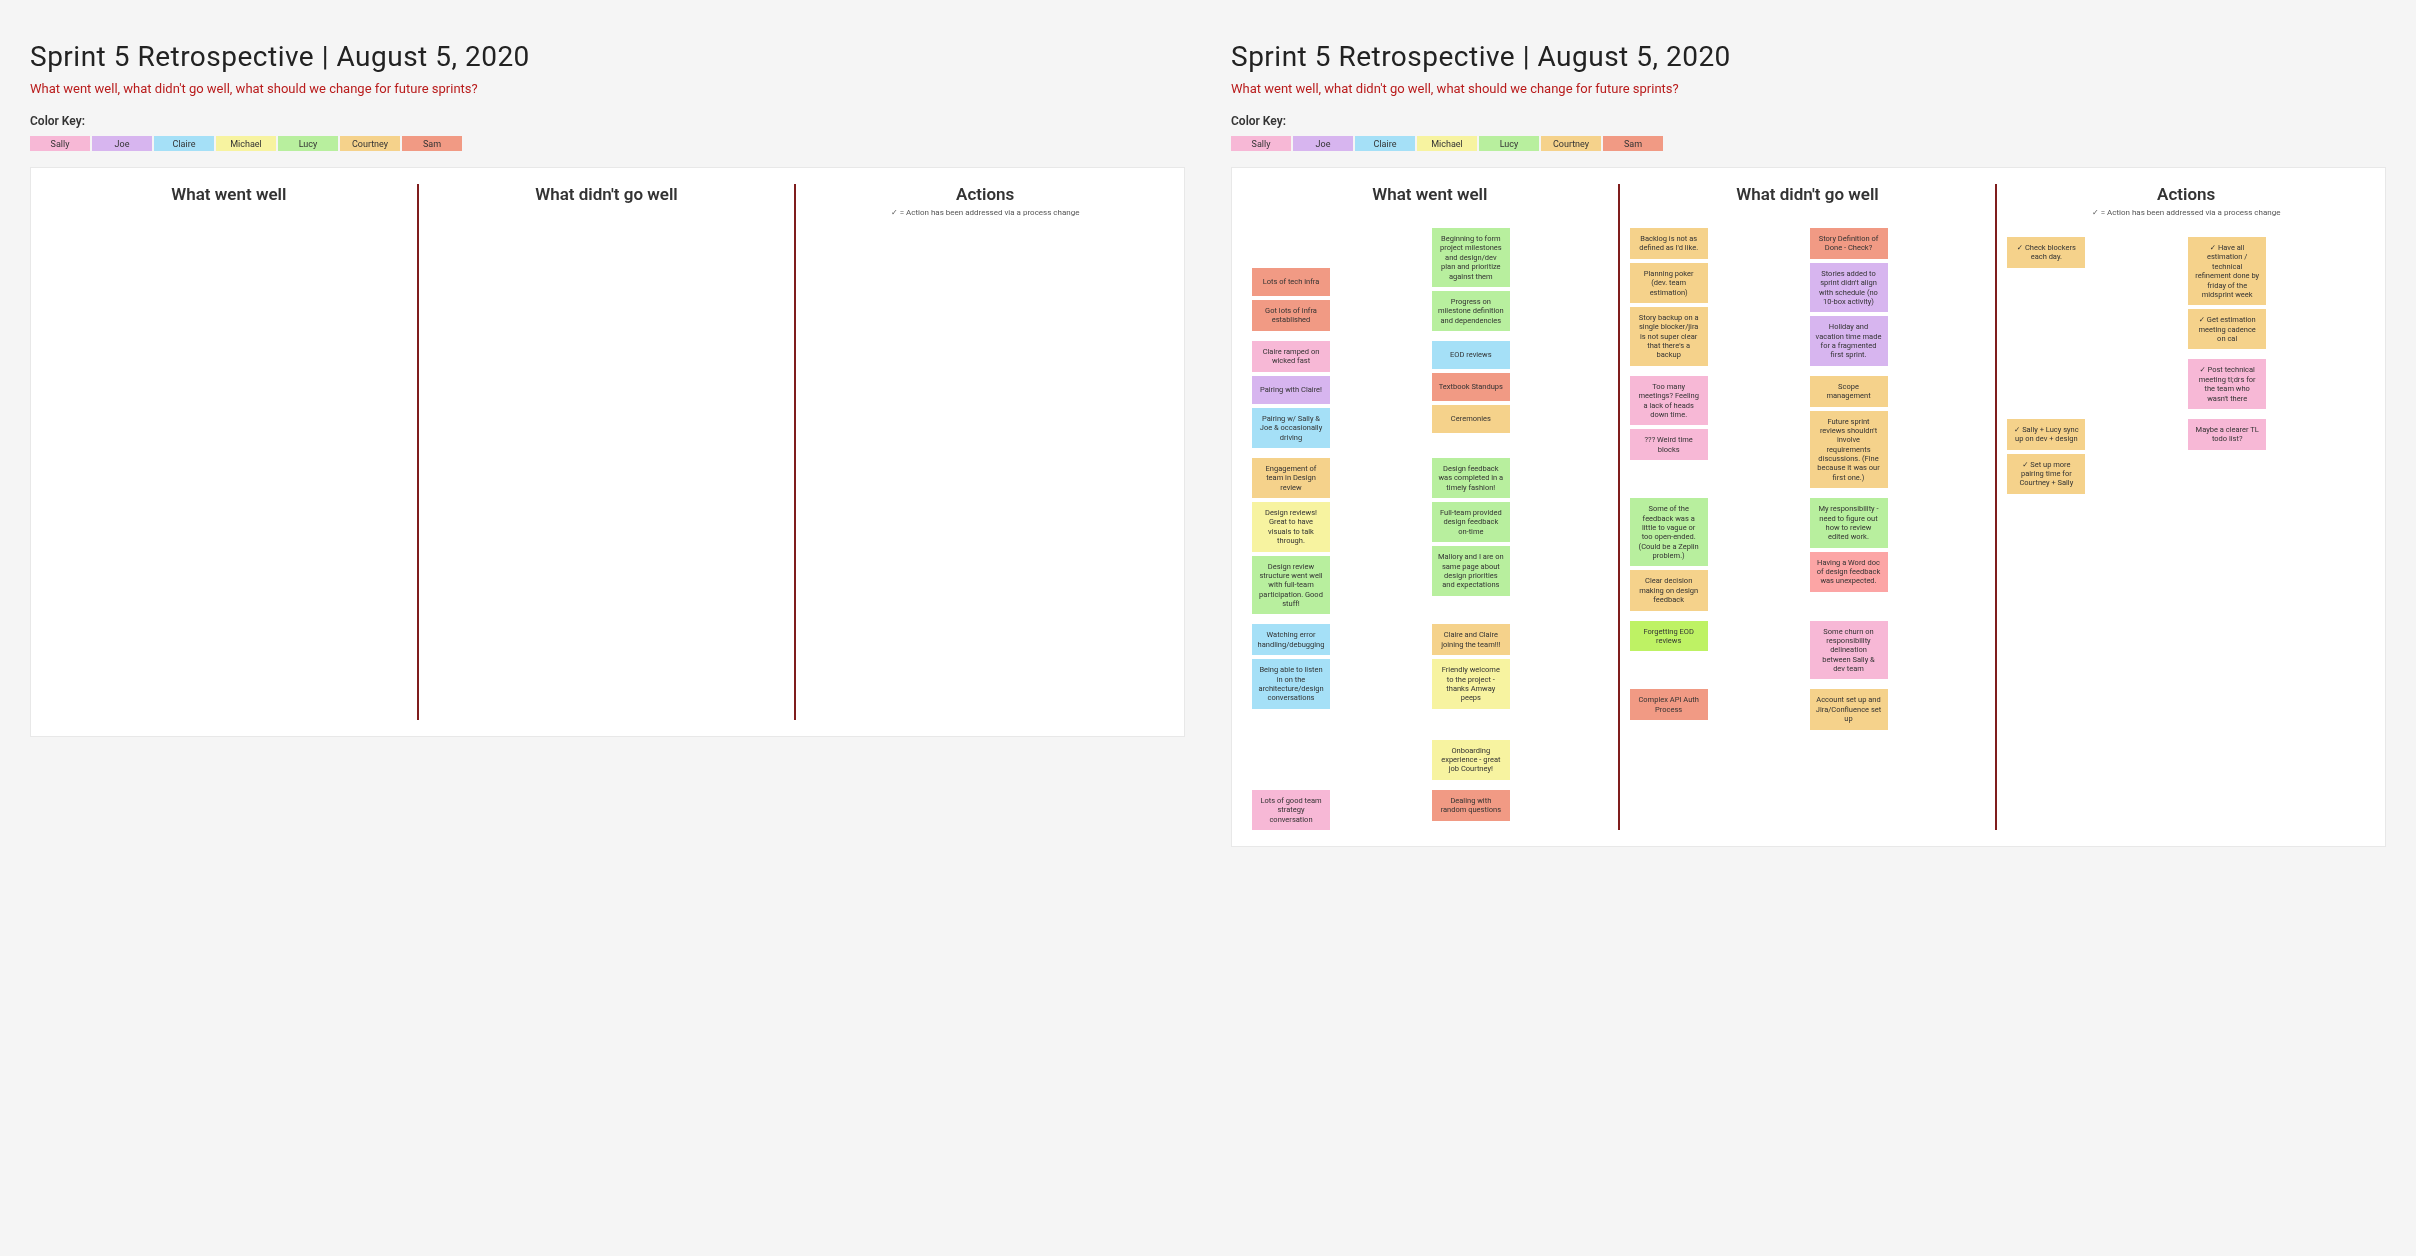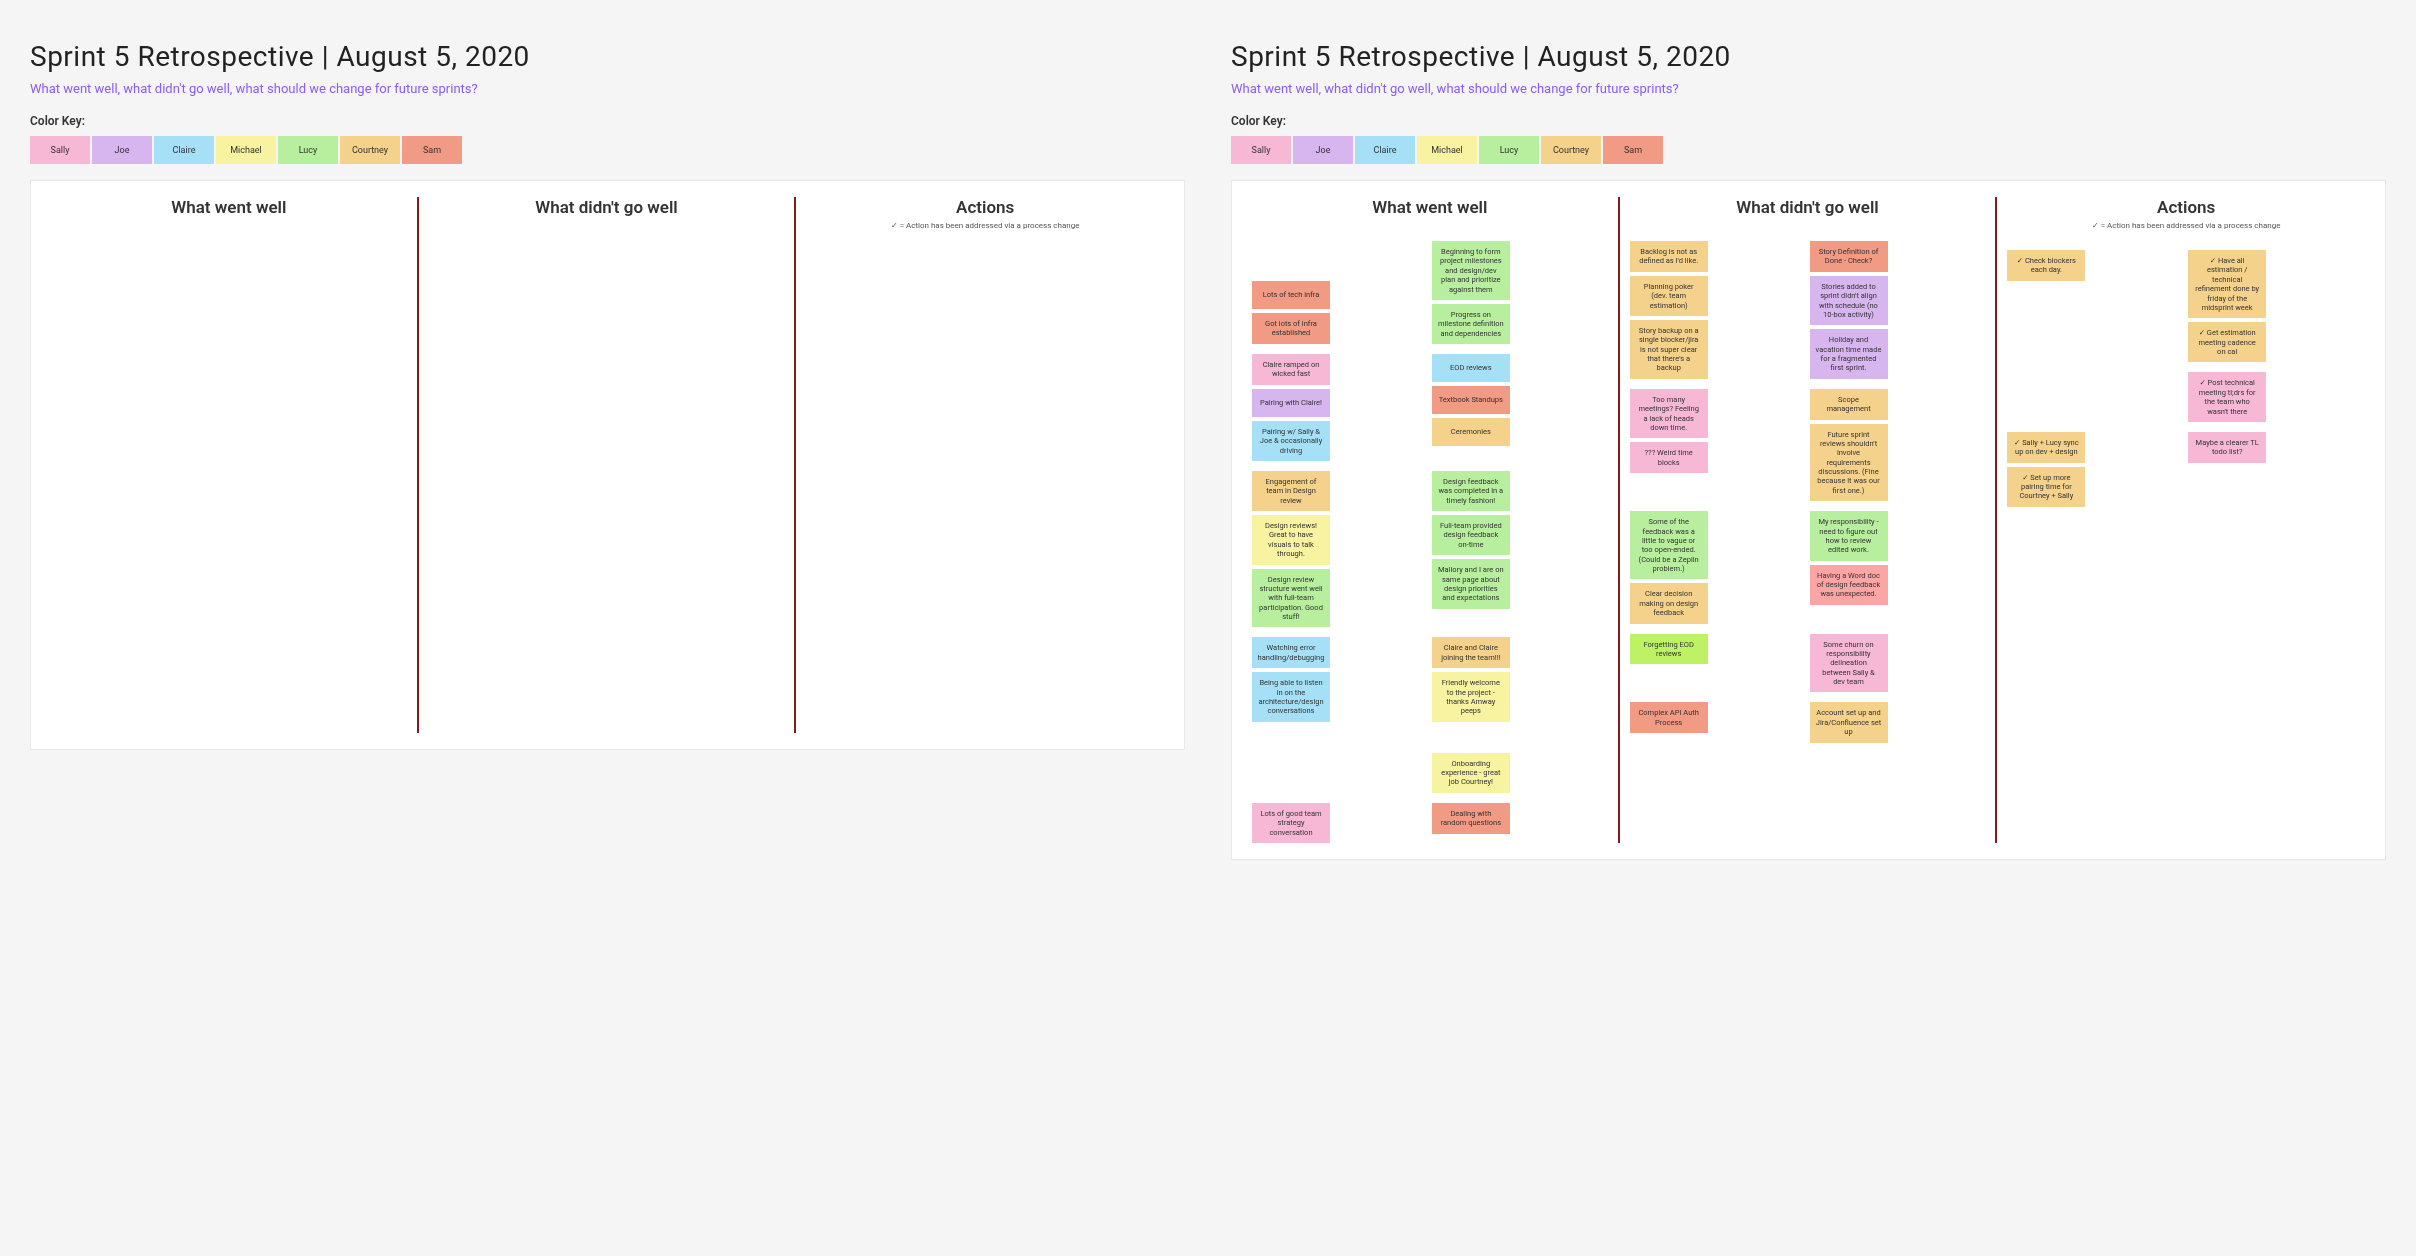--- a/index.html
+++ b/index.html
@@ -19,36 +19,36 @@
   }
   .title {
     font-size: 28px;
     font-weight: 400;
     color: #222;
     margin-bottom: 8px;
     letter-spacing: 0.5px;
   }
   .subtitle {
     font-size: 13px;
-    color: #8b5cf6;
+    color: #b91c1c;
     margin-bottom: 18px;
   }
   .ck-label {
     font-size: 12px;
     font-weight: 600;
     margin-bottom: 8px;
   }
   .color-key {
     display: flex;
     gap: 2px;
     margin-bottom: 16px;
   }
   .ck-item {
     width: 60px;
-    height: 28px;
+    height: 15px;
     font-size: 9px;
     display: flex;
     align-items: center;
     justify-content: center;
     color: #333;
   }
   .canvas {
     background: #fff;
     border: 1px solid #e8e8e8;
     display: flex;

